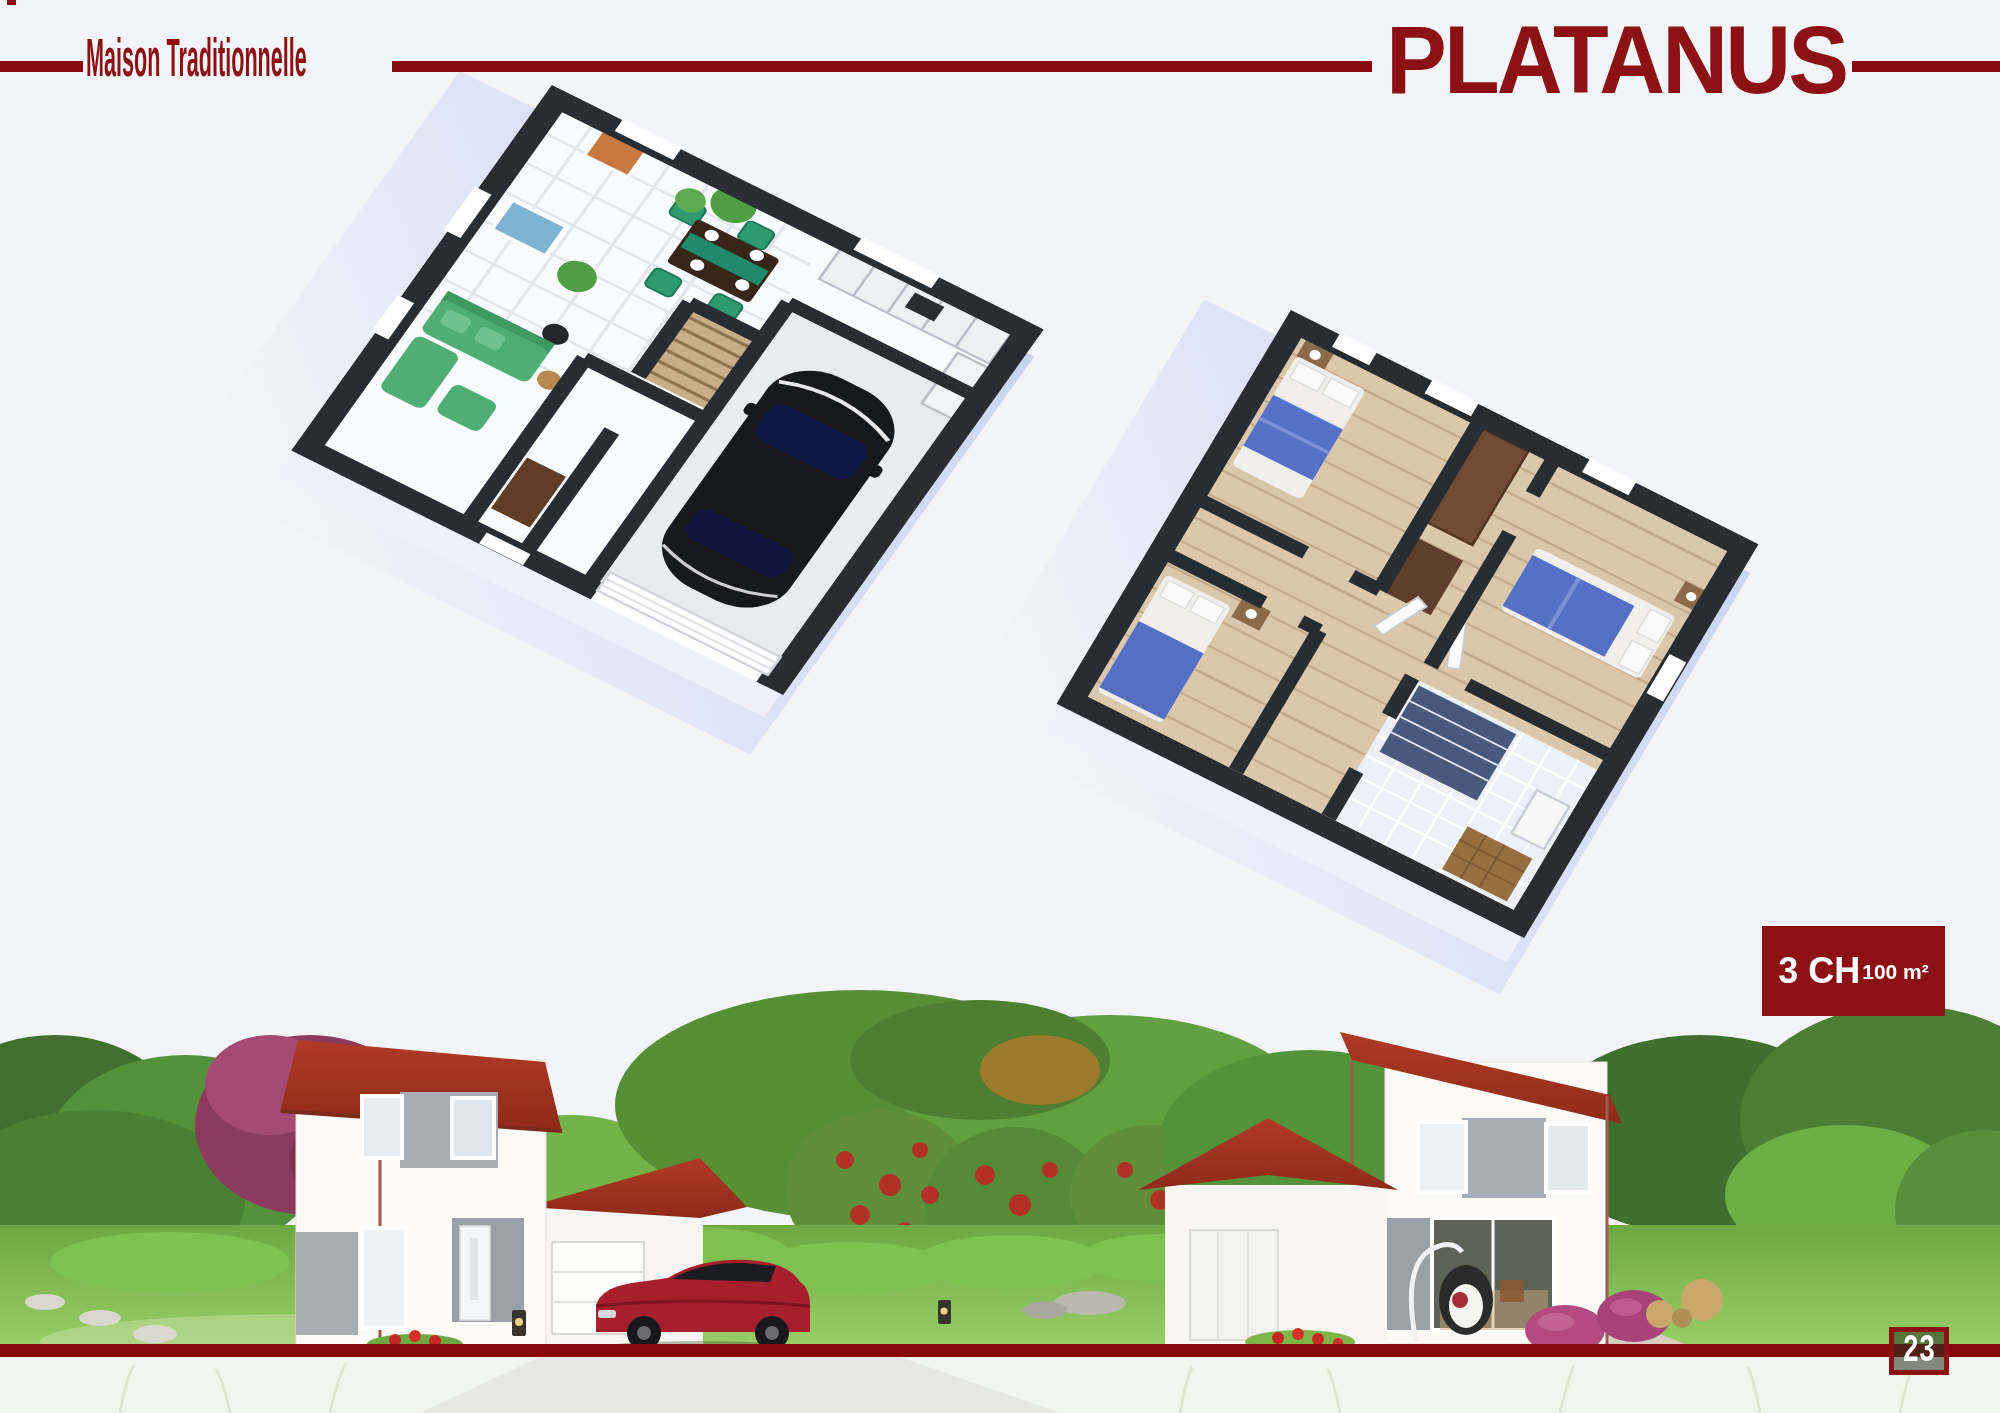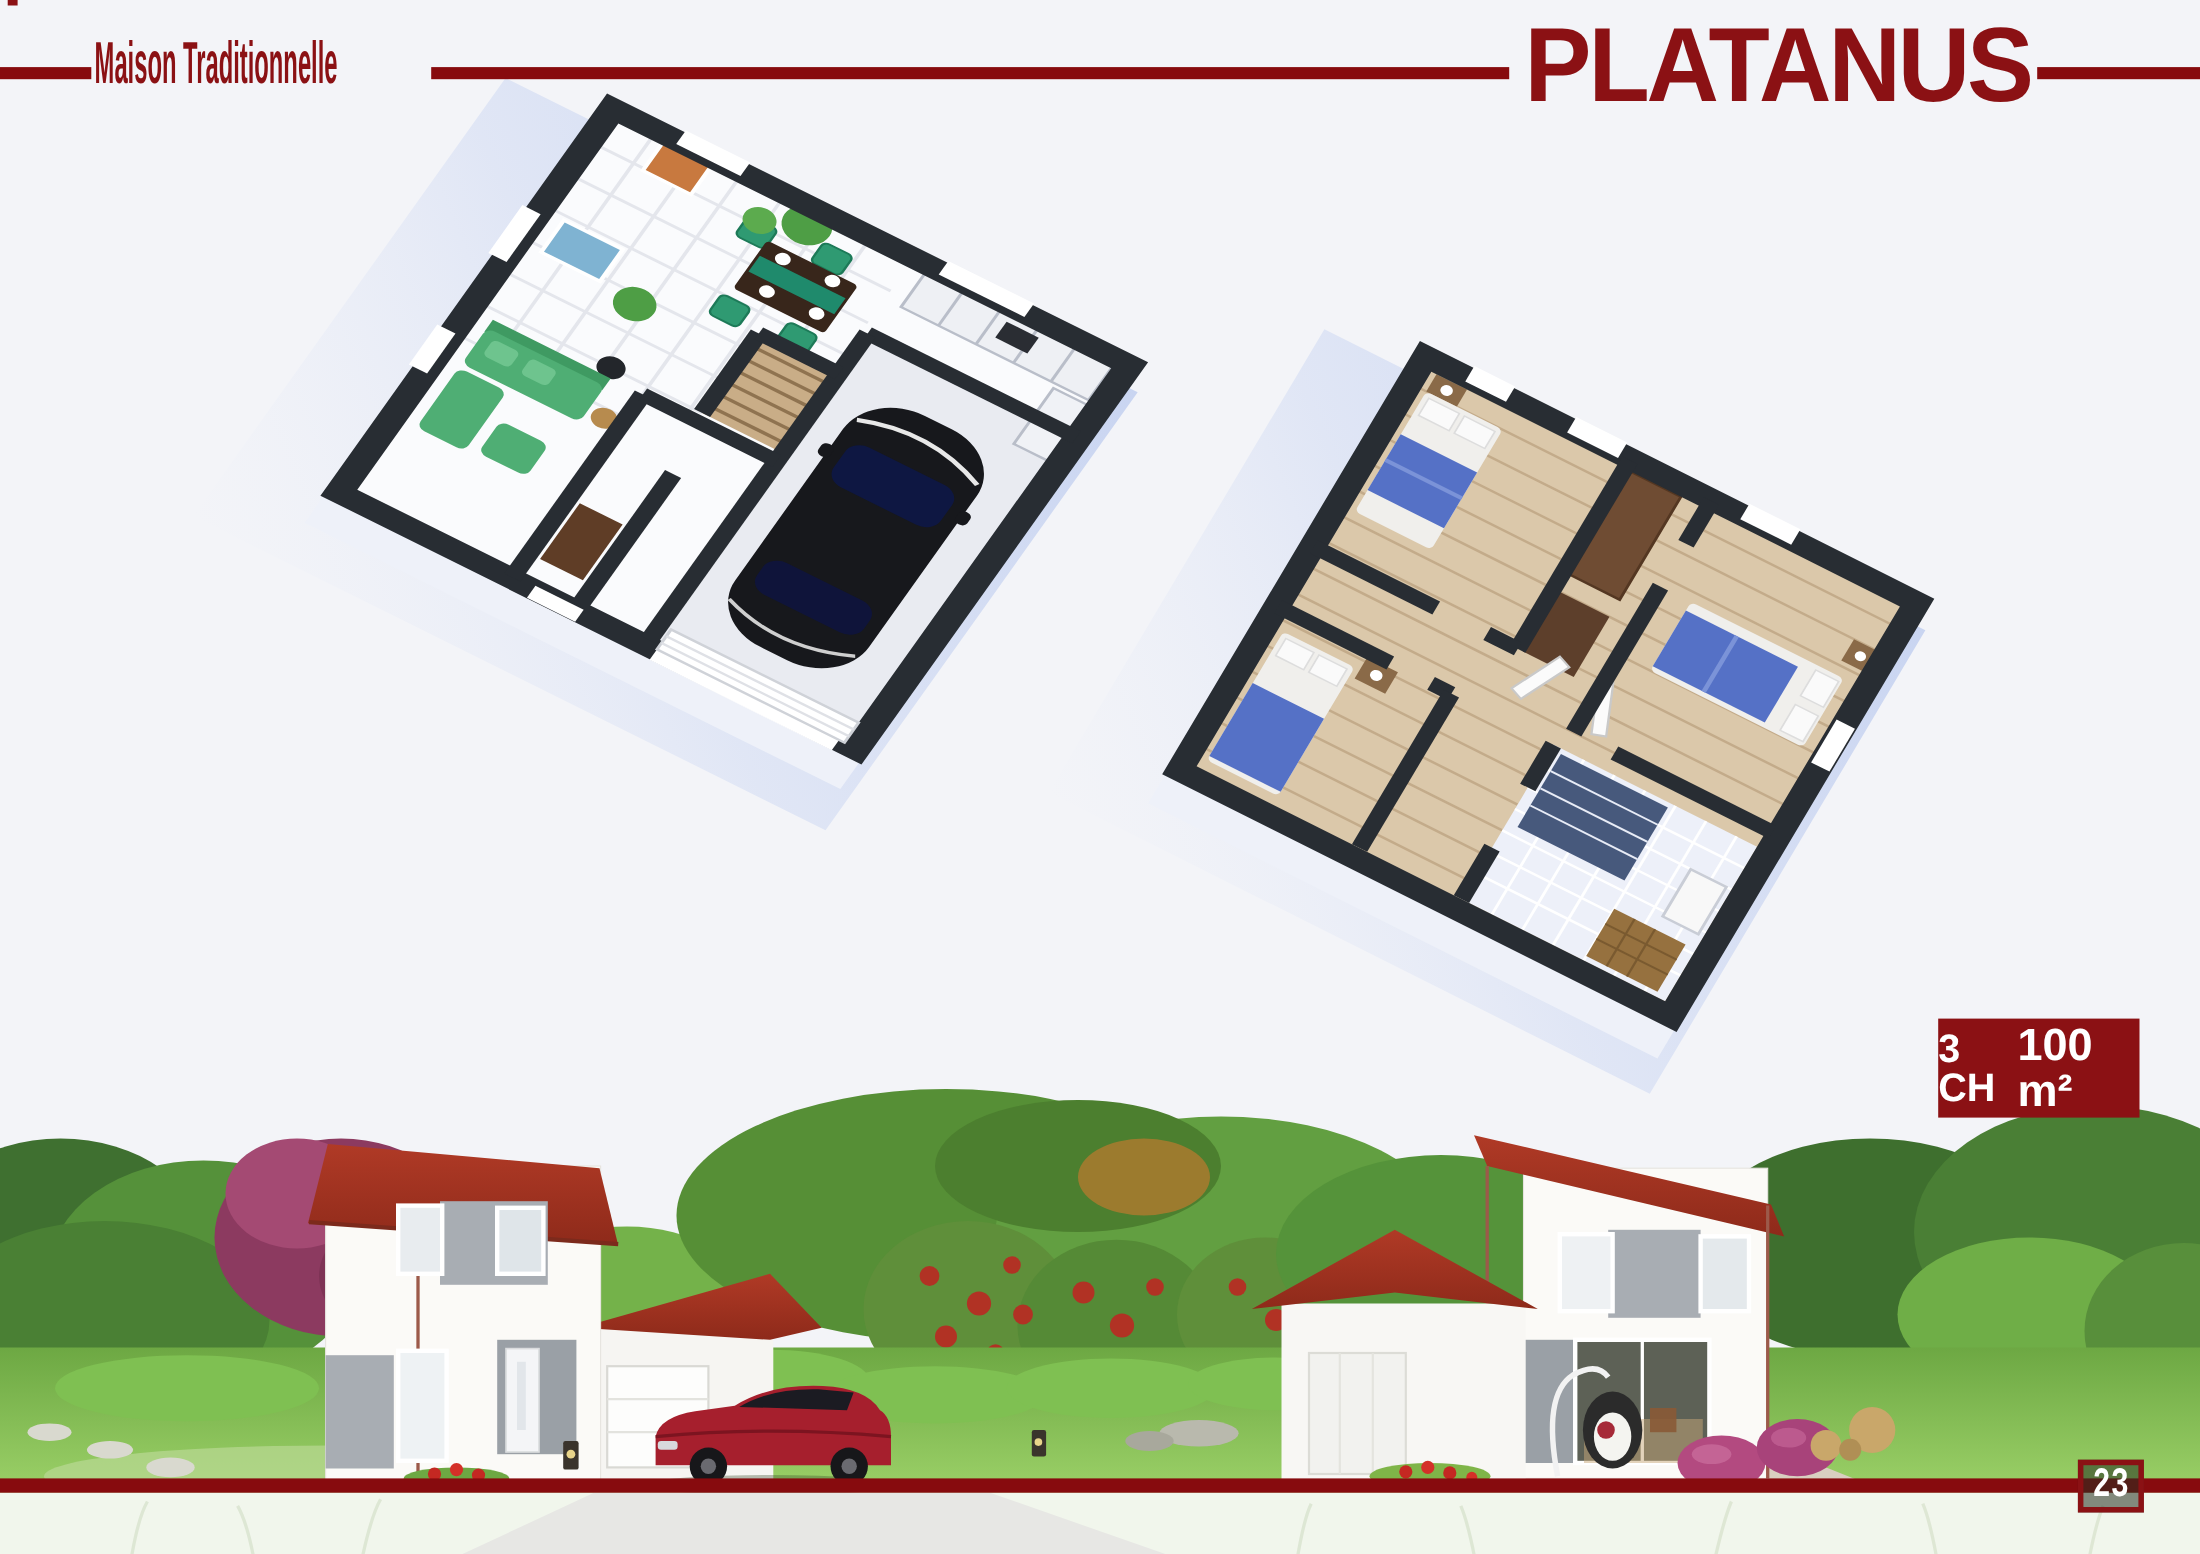--- a/index.html
+++ b/index.html
@@ -23,21 +23,21 @@
     position:absolute;left:1386px;top:12px;z-index:2;
     color:var(--accent,#8b1114);font-weight:bold;font-size:96px;line-height:1;
     letter-spacing:-3px;white-space:nowrap;transform:scaleX(.95);transform-origin:left top;
   }
   .spec-badge{
     position:absolute;left:1762px;top:926px;width:183px;height:90px;z-index:2;
     background:var(--accent,#8b1114);color:#fff;display:flex;flex-direction:row;
     align-items:center;justify-content:center;gap:2px;
   }
   .spec-line1{font-size:36px;font-weight:bold;line-height:1;}
-  .spec-line2{font-size:41px;font-weight:bold;line-height:1;}
+  .spec-line2{font-size:21px;font-weight:bold;line-height:1;}
   .footer-bar{position:absolute;left:0;top:1344px;width:2000px;height:13px;background:var(--rule-red,#870b0e);z-index:3;}
   .page-number{
     position:absolute;left:1889px;top:1327px;width:50px;height:38px;z-index:4;
     border:5px solid var(--accent,#8b1114);background:rgba(38,48,32,.55);
     display:flex;align-items:center;justify-content:center;font-family:Liberation Mono, monospace;
   }
   .page-number span{color:#fff;font-weight:bold;font-size:38px;line-height:1;transform:scaleX(.72);}
 </style>
 </head>
 <body>

